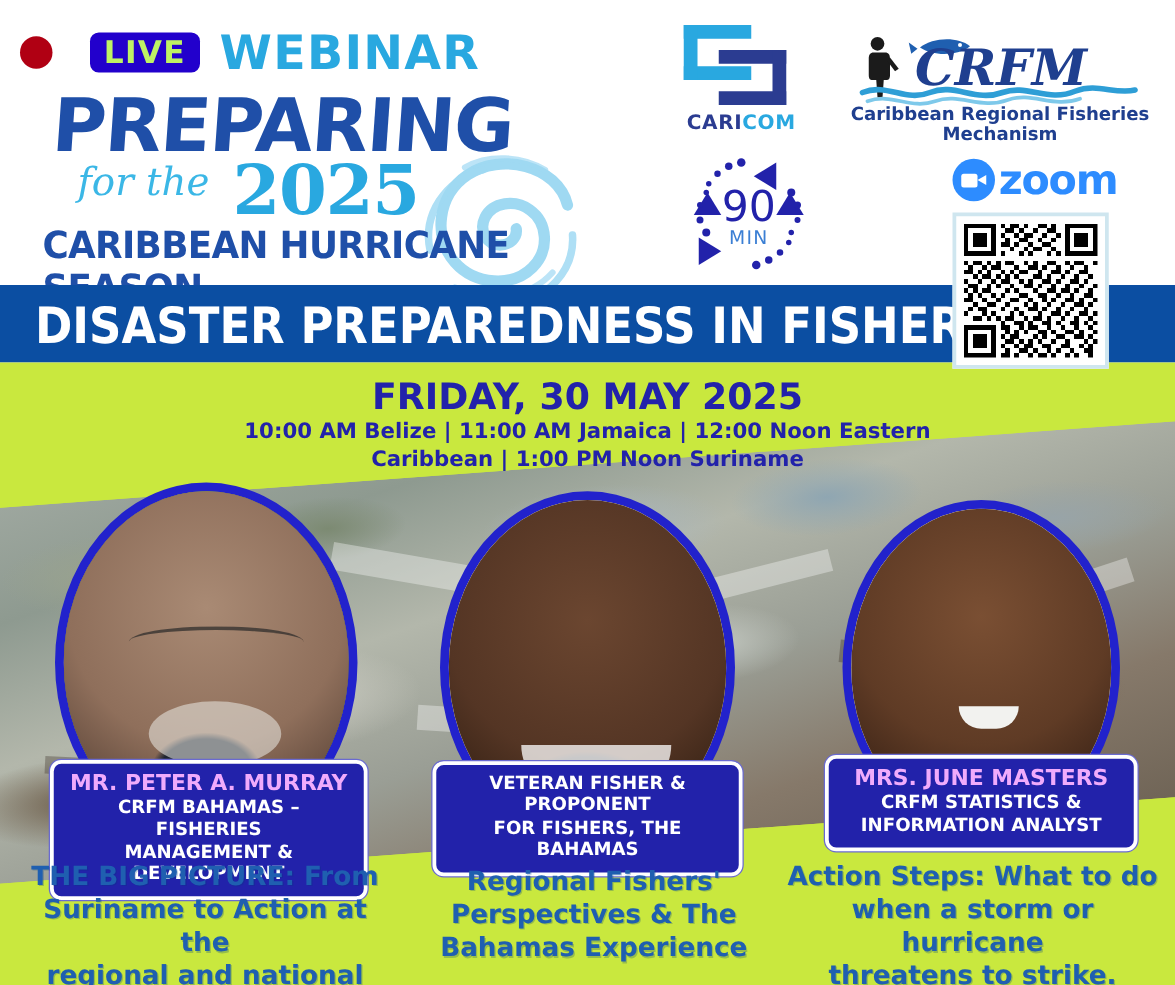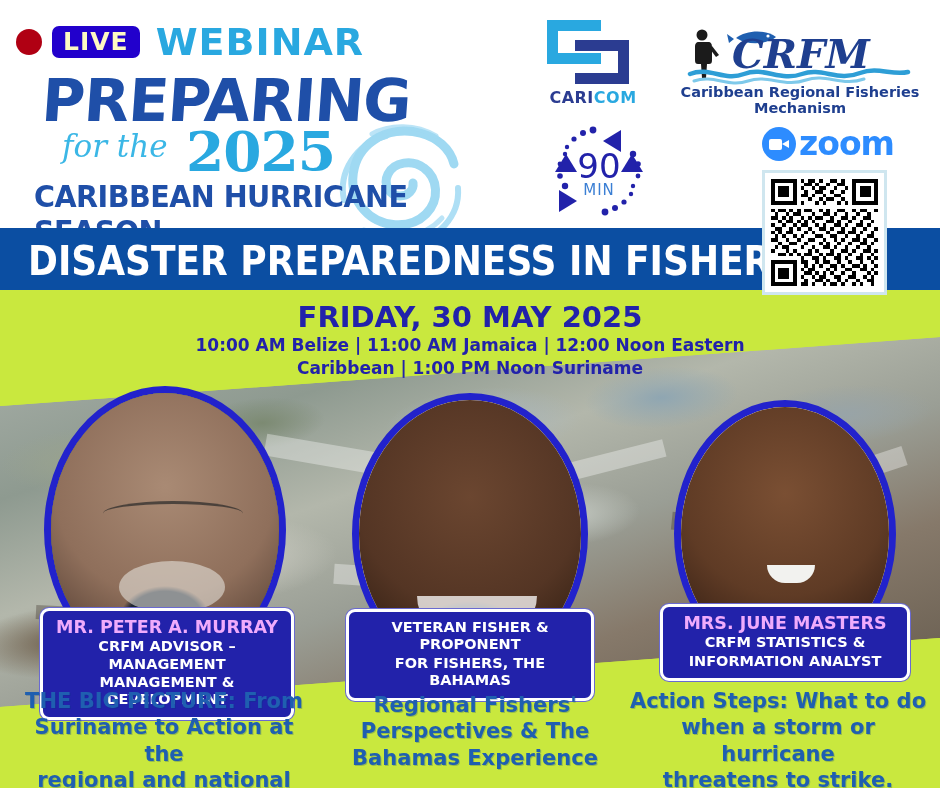--- a/index.html
+++ b/index.html
@@ -9,22 +9,23 @@
   }
 
   
   .top-zone{position:absolute;left:0;top:0;width:940px;height:228px;background:#ffffff;}
 
   
   .live-row{position:absolute;left:16px;top:20px;display:flex;align-items:center;gap:10px;}
   .rec-dot{width:26px;height:26px;border-radius:50%;background:#b00013;}
   .live-badge{
     background:#2200cc;border-radius:7px;padding:3px 11px 4px;
-    color:#fef9c3;font-weight:bold;font-size:25px;letter-spacing:1px;line-height:1;
+    color:#bef264;font-weight:bold;font-size:25px;letter-spacing:1px;line-height:1;
     font-family:"DejaVu Sans",sans-serif;
+    margin-left:20px;
   }
   .webinar-word{
     color:#29a8e0;font-size:38px;font-weight:bold;letter-spacing:1px;margin-left:6px;
     font-family:"DejaVu Sans",sans-serif;
   }
 
   
   .headline{position:absolute;left:34px;top:66px;width:460px;height:155px;}
   .hl-preparing{
     position:absolute;left:8px;top:0;font-size:59px;font-weight:bold;color:#1f4fa8;
@@ -544,21 +545,21 @@
     <div class="oval" style="width:242px;height:288px;">
       <div class="skin" style="background:
           radial-gradient(ellipse 62px 44px at 50% 82%, #1d2430 0%, #1d2430 60%, rgba(29,36,48,0) 72%),
           radial-gradient(circle at 50% 34%, #a98a74 0%, #8f6f5b 52%, #6d5344 72%, #3c3b33 100%),
           linear-gradient(160deg,#5b6153 0%,#3f4639 55%,#2b3128 100%);"></div>
       <span style="position:absolute;left:52px;top:108px;width:140px;height:22px;border-top:3px solid rgba(40,40,40,.7);border-radius:50%;"></span>
       <span style="position:absolute;left:68px;top:168px;width:106px;height:52px;border-radius:50%;background:rgba(235,235,230,.55);"></span>
     </div>
     <div class="plate" style="left:-4px;top:222px;width:254px;">
       <div class="nm">MR. PETER A. MURRAY</div>
-      <div class="rl">CRFM ADVISOR – MANAGEMENT</div>
+      <div class="rl">CRFM BAHAMAS – FISHERIES</div>
       <div class="rl">MANAGEMENT &amp; DEVELOPMENT</div>
     </div>
   </div>
   <div class="topic" style="left:14px;top:688px;width:300px;">
     <div>THE BIG PICTURE: From</div>
     <div>Suriname to Action at the</div>
     <div>regional and national levels!</div>
   </div>
 
   <div class="speaker" style="left:352px;top:393px;">

